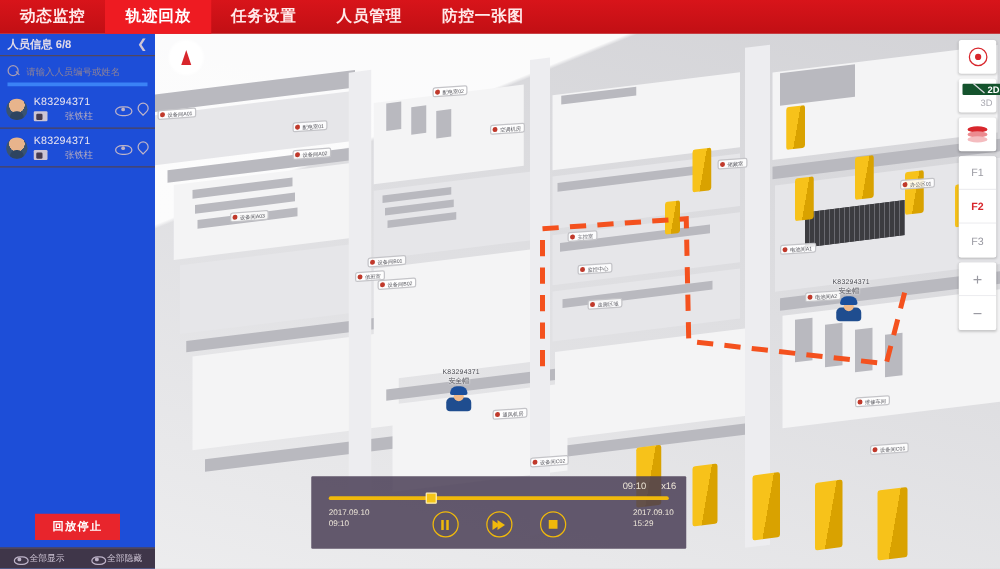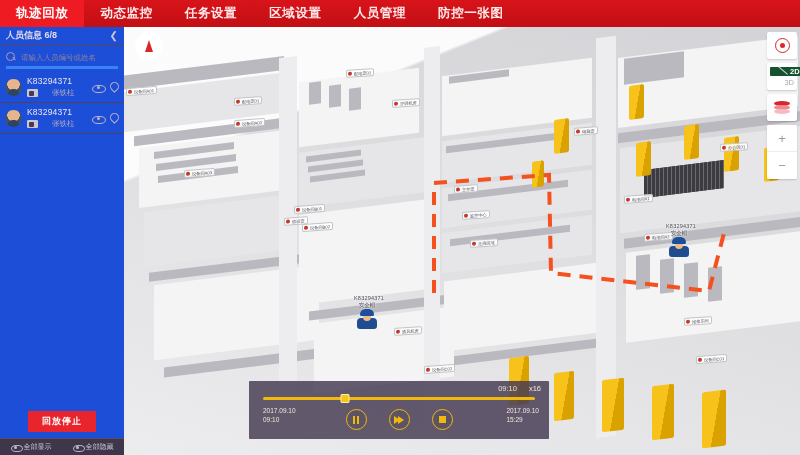--- a/index.html
+++ b/index.html
@@ -307,24 +307,23 @@
     border-top:4px solid transparent;border-bottom:4px solid transparent;
   }
   .cbtn .ff2{ margin-left:-2px }
   .cbtn .stop{ width:7px; height:7px; background:#f0b90b }
 </style>
 </head>
 <body>
 
 <div id="header">
   <div id="navwrap">
+    <div class="nav">动态监控</div>
     <div class="nav active">轨迹回放</div>
-    <div class="nav">动态监控</div>
     <div class="nav">任务设置</div>
-    <div class="nav">区域设置</div>
     <div class="nav">人员管理</div>
     <div class="nav">防控一张图</div>
     <div id="navspace"></div>
   </div>
 </div>
 
 <div id="sidebar">
   <div id="sb-head">
     <span class="t">
       <span>人员信息</span>
@@ -579,20 +578,25 @@
   </div>
 
   <div class="tbtn">
     <span class="layers">
         <i></i>
         <i></i>
         <i></i>
       </span>
   </div>
 
+  <div class="tgroup">
+    <div class="tbtn">F1</div>
+    <div class="tbtn on">F2</div>
+    <div class="tbtn">F3</div>
+  </div>
 
   <div class="tgroup">
     <div class="tbtn" style="font-size:13px">+</div>
     <div class="tbtn" style="font-size:13px">−</div>
   </div>
 </div>
 
 <div id="playbar">
   <div id="pb-top">
     <span>09:10</span>

